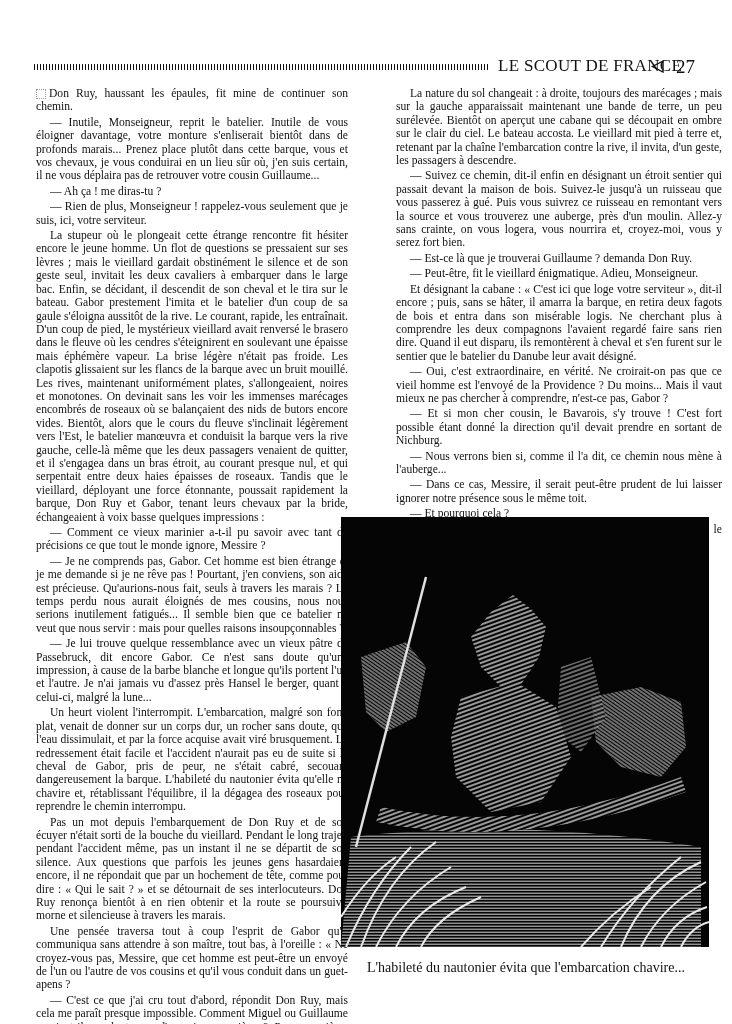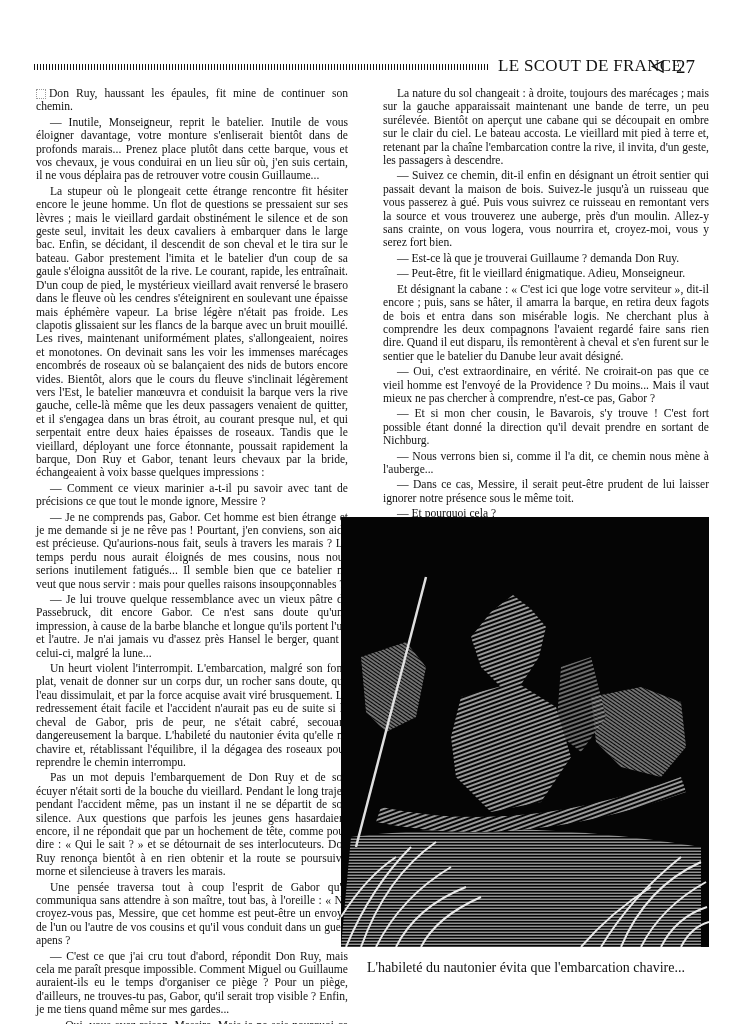--- a/index.html
+++ b/index.html
@@ -23,21 +23,21 @@
     position: absolute; left: 617px; top: 2px; width: 13px; height: 13px;
   }
   .page-number {
     position: absolute; left: 642px; top: -2px; font-size: 19px;
   }
   .col {
     position: absolute; top: 85px; font-size: 11.6px; line-height: 13.4px;
     text-align: justify; hyphens: manual;
   }
   .col-left { left: 34px; width: 316px; }
-  .col-right { left: 381px; width: 330px; }
+  .col-right { left: 394px; width: 330px; }
   .col p { margin: 2px; text-indent: 14px; }
   .col p.first { text-indent: 0; }
   .mark {
     display: inline-block; width: 8px; height: 8px; margin-right: 3px;
     border: 1px dotted #999; vertical-align: middle;
   }
   .illustration {
     position: absolute; left: 341px; top: 517px; width: 368px; height: 430px;
     background: #050505;
   }
@@ -55,20 +55,22 @@
   <span class="magazine-title">LE SCOUT DE FRANCE</span>
   <svg class="triangle" viewBox="0 0 13 13">
     <path d="M12 1 L1.5 6.5 L12 12 Z" fill="none" stroke="#111" stroke-width="1.4"></path>
   </svg>
   <span class="page-number">27</span>
 </div>
 
 <div class="col col-left">
   <p class="first"><span class="mark"></span><span>Don Ruy, haussant les épaules, fit mine de continuer son chemin.</span></p>
   <p>— Inutile, Monseigneur, reprit le batelier. Inutile de vous éloigner davantage, votre monture s'enliserait bientôt dans de profonds marais... Prenez place plutôt dans cette barque, vous et vos chevaux, je vous conduirai en un lieu sûr où, j'en suis certain, il ne vous déplaira pas de retrouver votre cousin Guillaume...</p>
+  <p>— Ah ça ! me diras-tu ?</p>
+  <p>— Rien de plus, Monseigneur ! rappelez-vous seulement que je suis, ici, votre serviteur.</p>
   <p>La stupeur où le plongeait cette étrange rencontre fit hésiter encore le jeune homme. Un flot de questions se pressaient sur ses lèvres ; mais le vieillard gardait obstinément le silence et de son geste seul, invitait les deux cavaliers à embarquer dans le large bac. Enfin, se décidant, il descendit de son cheval et le tira sur le bateau. Gabor prestement l'imita et le batelier d'un coup de sa gaule s'éloigna aussitôt de la rive. Le courant, rapide, les entraînait. D'un coup de pied, le mystérieux vieillard avait renversé le brasero dans le fleuve où les cendres s'éteignirent en soulevant une épaisse mais éphémère vapeur. La brise légère n'était pas froide. Les clapotis glissaient sur les flancs de la barque avec un bruit mouillé. Les rives, maintenant uniformément plates, s'allongeaient, noires et monotones. On devinait sans les voir les immenses marécages encombrés de roseaux où se balançaient des nids de butors encore vides. Bientôt, alors que le cours du fleuve s'inclinait légèrement vers l'Est, le batelier manœuvra et conduisit la barque vers la rive gauche, celle-là même que les deux passagers venaient de quitter, et il s'engagea dans un bras étroit, au courant presque nul, et qui serpentait entre deux haies épaisses de roseaux. Tandis que le vieillard, déployant une force étonnante, poussait rapidement la barque, Don Ruy et Gabor, tenant leurs chevaux par la bride, échangeaient à voix basse quelques impressions :</p>
   <p>— Comment ce vieux marinier a-t-il pu savoir avec tant de précisions ce que tout le monde ignore, Messire ?</p>
   <p>— Je ne comprends pas, Gabor. Cet homme est bien étrange et je me demande si je ne rêve pas ! Pourtant, j'en conviens, son aide est précieuse. Qu'aurions-nous fait, seuls à travers les marais ? Le temps perdu nous aurait éloignés de mes cousins, nous nous serions inutilement fatigués... Il semble bien que ce batelier ne veut que nous servir : mais pour quelles raisons insoupçonnables ?</p>
   <p>— Je lui trouve quelque ressemblance avec un vieux pâtre de Passebruck, dit encore Gabor. Ce n'est sans doute qu'une impression, à cause de la barbe blanche et longue qu'ils portent l'un et l'autre. Je n'ai jamais vu d'assez près Hansel le berger, quant à celui-ci, malgré la lune...</p>
   <p>Un heurt violent l'interrompit. L'embarcation, malgré son fond plat, venait de donner sur un corps dur, un rocher sans doute, que l'eau dissimulait, et par la force acquise avait viré brusquement. Le redressement était facile et l'accident n'aurait pas eu de suite si le cheval de Gabor, pris de peur, ne s'était cabré, secouant dangereusement la barque. L'habileté du nautonier évita qu'elle ne chavire et, rétablissant l'équilibre, il la dégagea des roseaux pour reprendre le chemin interrompu.</p>
   <p>Pas un mot depuis l'embarquement de Don Ruy et de son écuyer n'était sorti de la bouche du vieillard. Pendant le long trajet, pendant l'accident même, pas un instant il ne se départit de son silence. Aux questions que parfois les jeunes gens hasardaient encore, il ne répondait que par un hochement de tête, comme pour dire : « Qui le sait ? » et se détournait de ses interlocuteurs. Don Ruy renonça bientôt à en rien obtenir et la route se poursuivit morne et silencieuse à travers les marais.</p>
   <p>Une pensée traversa tout à coup l'esprit de Gabor qu'il communiqua sans attendre à son maître, tout bas, à l'oreille : « Ne croyez-vous pas, Messire, que cet homme est peut-être un envoyé de l'un ou l'autre de vos cousins et qu'il vous conduit dans un guet-apens ?</p>
   <p>— C'est ce que j'ai cru tout d'abord, répondit Don Ruy, mais cela me paraît presque impossible. Comment Miguel ou Guillaume auraient-ils eu le temps d'organiser ce piège ? Pour un piège, d'ailleurs, ne trouves-tu pas, Gabor, qu'il serait trop visible ? Enfin, je me tiens quand même sur mes gardes...</p>
   <p>— Oui, vous avez raison, Messire. Mais je ne sais pourquoi ce batelier m'inspire confiance.</p>
 </div>

